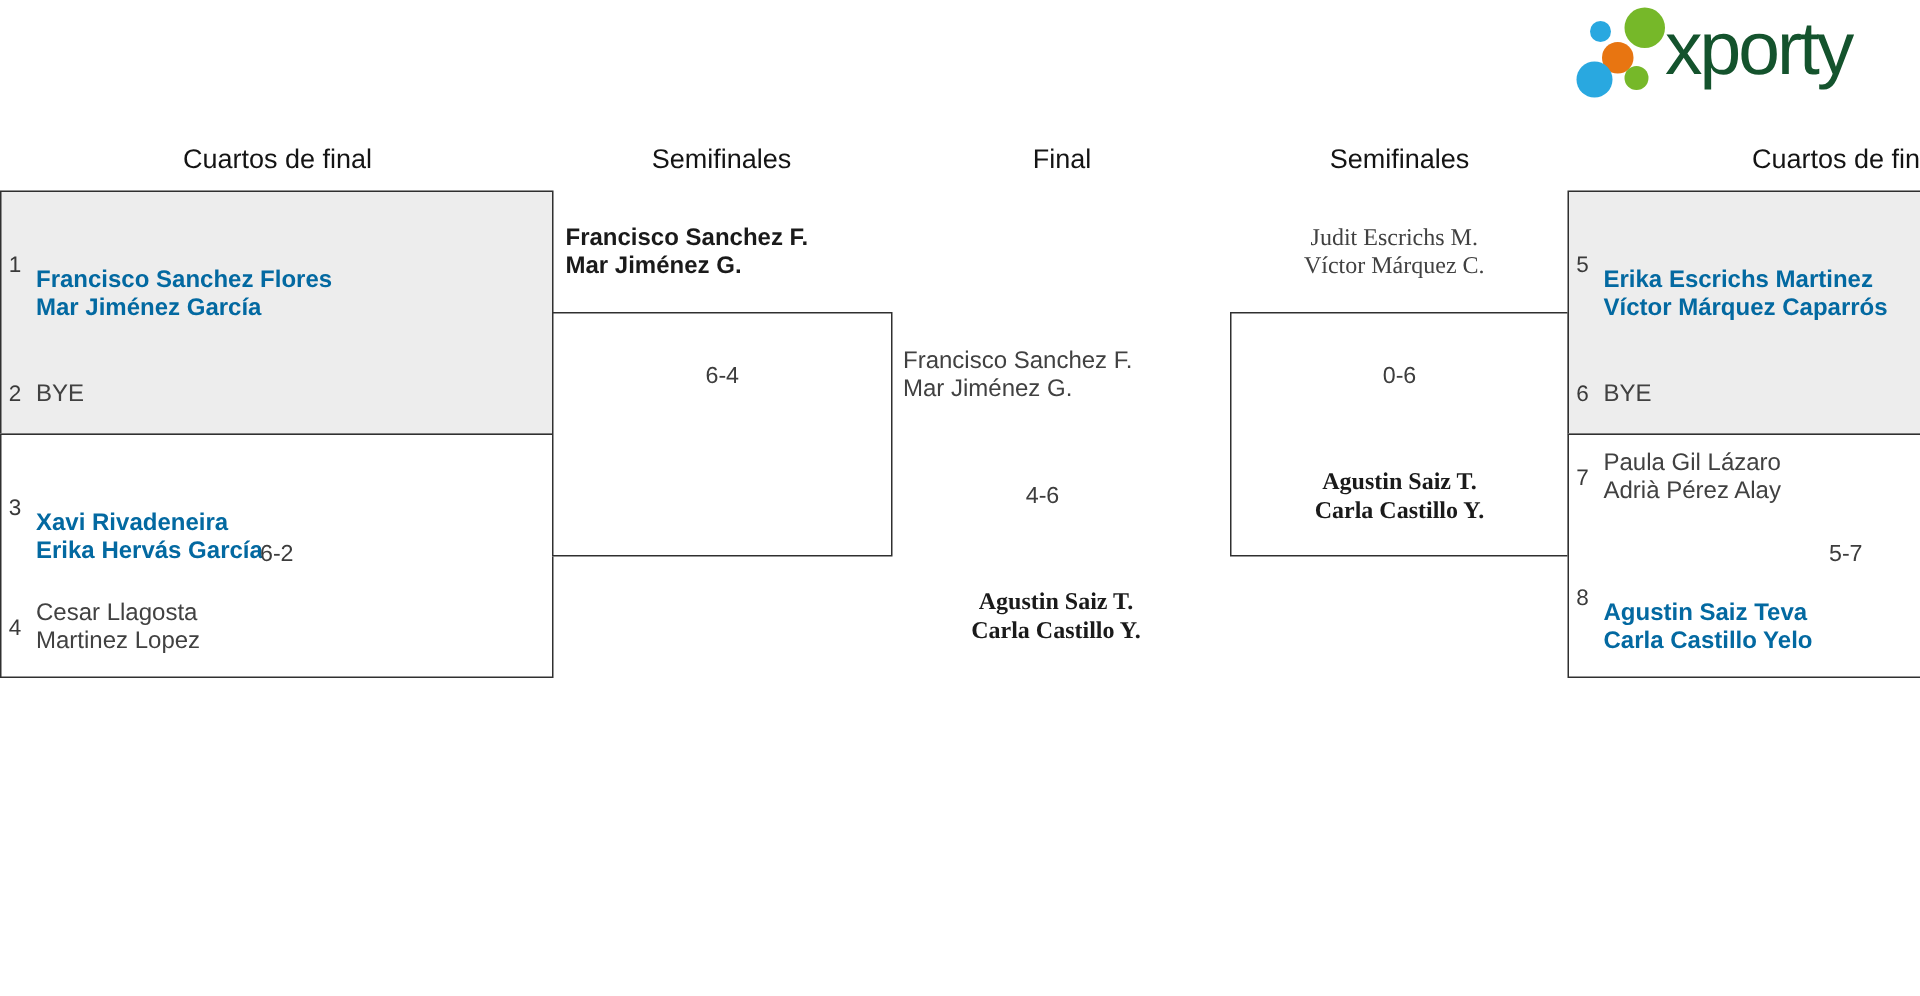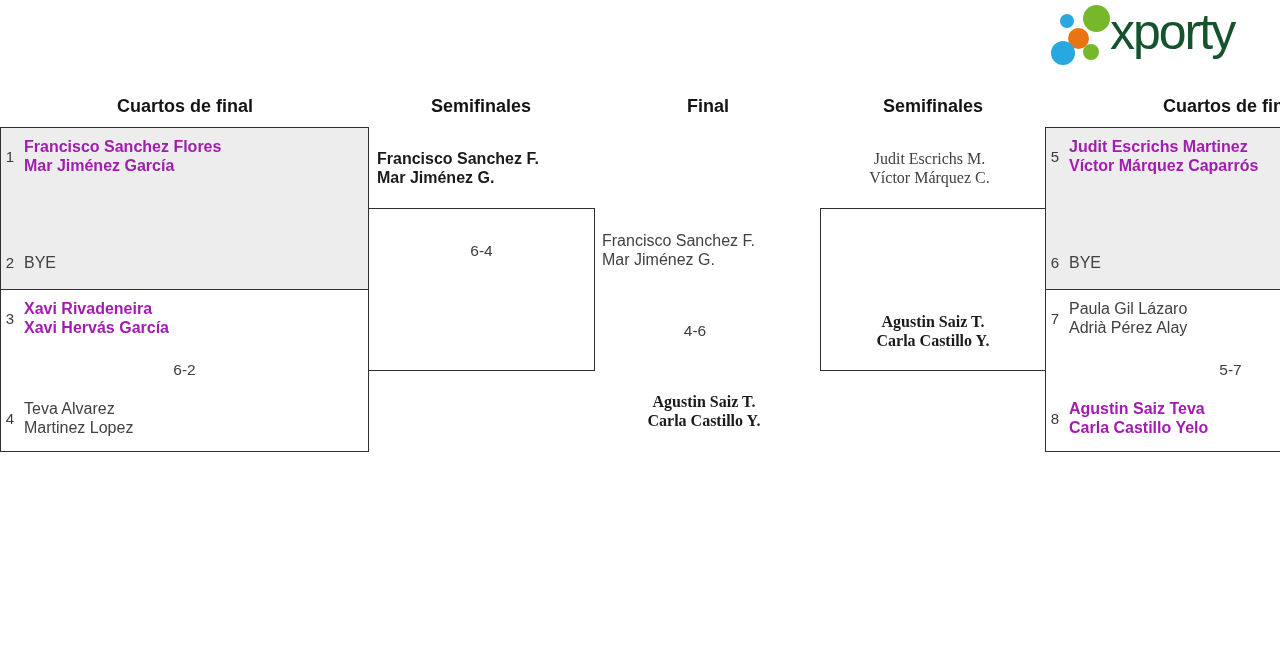--- a/index.html
+++ b/index.html
@@ -11,33 +11,33 @@
   .title-block { position:absolute; left:2px; top:3px; }
   .title-line { font-size:24px; font-weight:700; line-height:33px; color:#161616; letter-spacing:0.2px; }
 
   
   .logo { position:absolute; left:1048px; top:0; width:232px; height:70px; }
   .dot { position:absolute; border-radius:50%; }
   .logo-text { position:absolute; left:62px; top:2px; font-size:50px; font-weight:normal;
                color:#14532d; letter-spacing:-2px; line-height:60px;text-align:right; }
 
   
-  .colhead { position:absolute; top:96px; text-align:center; font-size:18px; font-weight:bold;
+  .colhead { position:absolute; top:96px; text-align:center; font-size:18px; font-weight:normal;
              color:#141414; line-height:20px; }
 
   
   .box { position:absolute; border:1px solid #303030; background:#ffffff; }
   .box.gray { background:#ededed; }
   .mrow { position:absolute; left:0; right:0; display:flex; align-items:center; }
   .mrow.top { top:9px; }
   .mrow.bot { bottom:14px; }
   .mrow.bot-bye { bottom:17px; }
   .seed { flex:0 0 18px; width:18px; text-align:center; font-size:15px; color:#3a3a3a; }
   .names { font-size:16px; line-height:19px; color:#414141; padding-left:5px; }
-  .names.win { font-weight:bold; color:#a21caf; }
+  .names.win { font-weight:bold; color:#0369a1;margin-top:40px; }
   .score { position:absolute; left:0; right:0; text-align:center; font-size:15.5px;
            color:#3d3d3d; line-height:19px; }
 
   
   .sftext { position:absolute; font-size:16px; line-height:19px; color:#414141; }
   .sftext.win { font-weight:bold; color:#1a1a1a; }
   .sftext.right { text-align:center;font-family:Liberation Serif, serif; }
   .freescore { position:absolute; text-align:center; font-size:15.5px; color:#3d3d3d; line-height:19px; }
 </style>
 </head>
@@ -75,28 +75,28 @@
         <div>BYE</div>
       </div>
     </div>
   </div>
 
   <div class="box" style="left:0; top:289px; width:369px; height:163px;">
     <div class="mrow top">
       <span class="seed">3</span>
       <div class="names win">
         <div>Xavi Rivadeneira</div>
-        <div>Xavi Hervás García</div>
+        <div>Erika Hervás García</div>
       </div>
     </div>
     <div class="score" style="top:70px;">6-2</div>
     <div class="mrow bot">
       <span class="seed">4</span>
       <div class="names">
-        <div>Teva Alvarez</div>
+        <div>Cesar Llagosta</div>
         <div>Martinez Lopez</div>
       </div>
     </div>
   </div>
 
   <div class="sftext win" style="left:377px; top:149px;">
     <div>Francisco Sanchez F.</div>
     <div>Mar Jiménez G.</div>
   </div>
   <div class="box" style="left:368px; top:208px; width:227px; height:163px;">
@@ -111,31 +111,32 @@
   <div class="sftext win right" style="left:595px; top:392px; width:218px;">
     <div>Agustin Saiz T.</div>
     <div>Carla Castillo Y.</div>
   </div>
 
   <div class="sftext right" style="left:821px; top:149px; width:217px;">
     <div>Judit Escrichs M.</div>
     <div>Víctor Márquez C.</div>
   </div>
   <div class="box" style="left:820px; top:208px; width:226px; height:163px;">
+    <div class="score" style="top:32px;">0-6</div>
     <div class="sftext win right" style="right:8px; top:103px; left:8px;">
       <div>Agustin Saiz T.</div>
       <div>Carla Castillo Y.</div>
     </div>
   </div>
 
   <div class="box gray" style="left:1045px; top:127px; width:371px; height:163px;">
     <div class="mrow top">
       <span class="seed">5</span>
       <div class="names win">
-        <div>Judit Escrichs Martinez</div>
+        <div>Erika Escrichs Martinez</div>
         <div>Víctor Márquez Caparrós</div>
       </div>
     </div>
     <div class="mrow bot-bye">
       <span class="seed">6</span>
       <div class="names">
         <div>BYE</div>
       </div>
     </div>
   </div>

